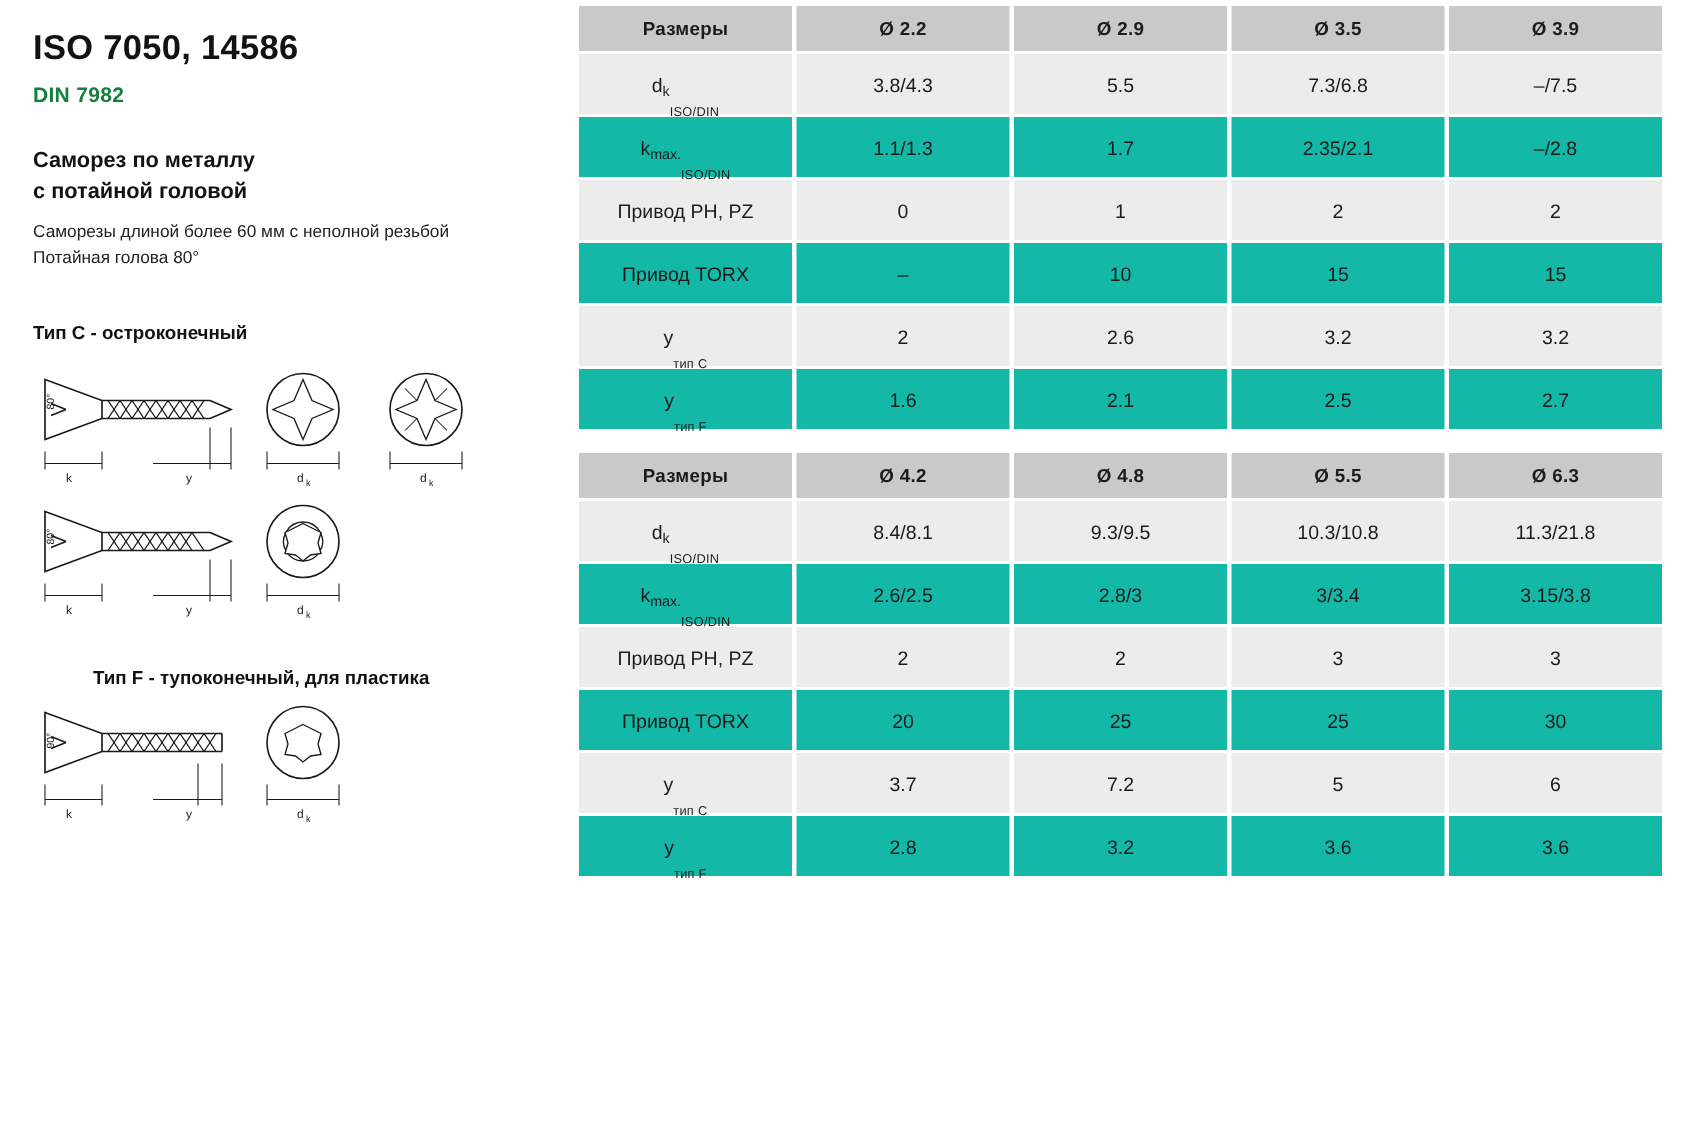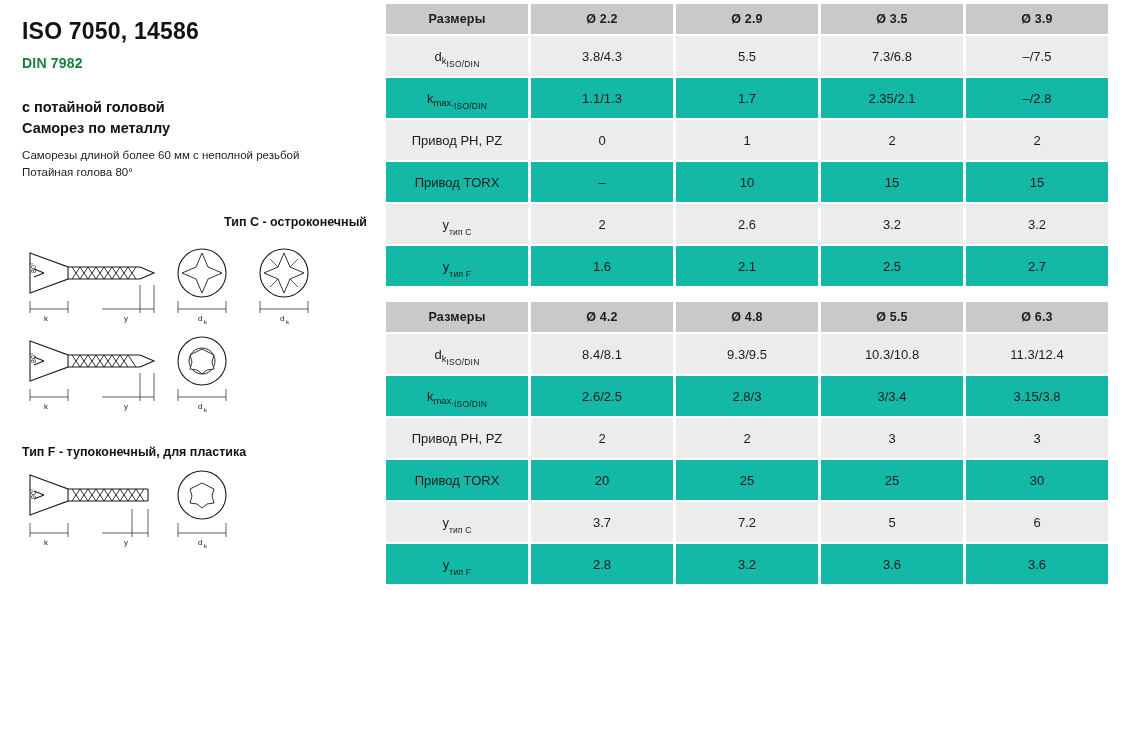--- a/index.html
+++ b/index.html
@@ -54,22 +54,22 @@
     margin: 8px 0 0 0;
     line-height: 1.5;
     color: #222;
   }
   .type-head {
     font-size: 12.5px;
     font-weight: bold;
     margin: 0;
     color: #121212;
   }
-  .type-c-head { margin-top: 33px; text-align: right; }
-  .type-f-head { margin-top: 26px; }
+  .type-c-head { margin-top: 33px; }
+  .type-f-head { margin-top: 26px; margin-left: 40px; }
 
   .fig-block { margin-top: 10px; }
   .fig-row { display: block; }
 
   
   .right-col {
     width: 750px;
     padding: 2px 22px 0 0;
     box-sizing: border-box;
   }
@@ -95,38 +95,38 @@
     letter-spacing: 0.2px;
   }
   table.dims thead th.rowhead { width: 140px; }
   table.dims tbody tr.odd td { background: #ececec; }
   table.dims tbody tr.even td { background: #14b8a6; }
   table.dims tbody td.rowhead {
     font-size: 13px;
     font-weight: normal;
   }
   .sub { font-size: 9.5px; vertical-align: baseline; position: relative; top: 3px; }
-  .sub-small { font-size: 8.5px; vertical-align: baseline; position: relative; top: 6px; letter-spacing: 0.2px;}
+  .sub-small { font-size: 8.5px; vertical-align: baseline; position: relative; top: 16px; letter-spacing: 0.2px;}
   .varname { font-style: normal; }
 
   
   .dwg { display: block; }
 </style>
 </head>
 <body>
 
 <div class="page">
 
   <div class="left-col">
     <h1 class="std-title">ISO 7050, 14586</h1>
     <div class="std-sub">DIN 7982</div>
 
     <div class="prod-name">
+      <div>Саморез по металлу</div>
       <div>с потайной головой</div>
-      <div>Саморез по металлу</div>
     </div>
 
     <div class="prod-desc">
       <div>Саморезы длиной более 60 мм с неполной резьбой</div>
       <div>Потайная голова 80°</div>
     </div>
 
     <div class="type-head type-c-head">Тип C - остроконечный</div>
 
     <div class="fig-block">
@@ -326,21 +326,21 @@
           <th>Ø 5.5</th>
           <th>Ø 6.3</th>
         </tr>
       </thead>
       <tbody>
         <tr class="odd">
           <td class="rowhead"><span class="varname">d</span><span class="sub">k</span><span class="sub-small">ISO/DIN</span></td>
           <td>8.4/8.1</td>
           <td>9.3/9.5</td>
           <td>10.3/10.8</td>
-          <td>11.3/12.4</td>
+          <td>11.3/21.8</td>
         </tr>
         <tr class="even">
           <td class="rowhead"><span class="varname">k</span><span class="sub">max.</span><span class="sub-small">ISO/DIN</span></td>
           <td>2.6/2.5</td>
           <td>2.8/3</td>
           <td>3/3.4</td>
           <td>3.15/3.8</td>
         </tr>
         <tr class="odd">
           <td class="rowhead">Привод PH, PZ</td>

